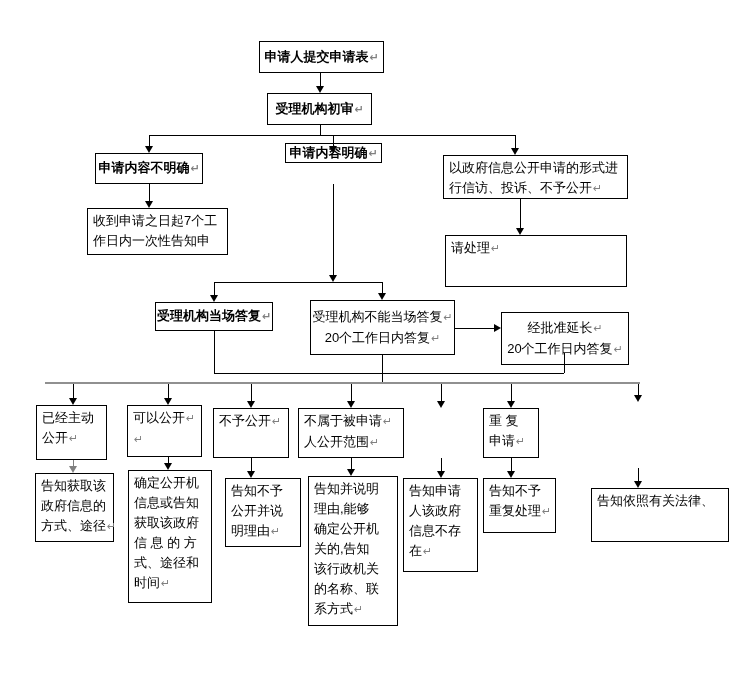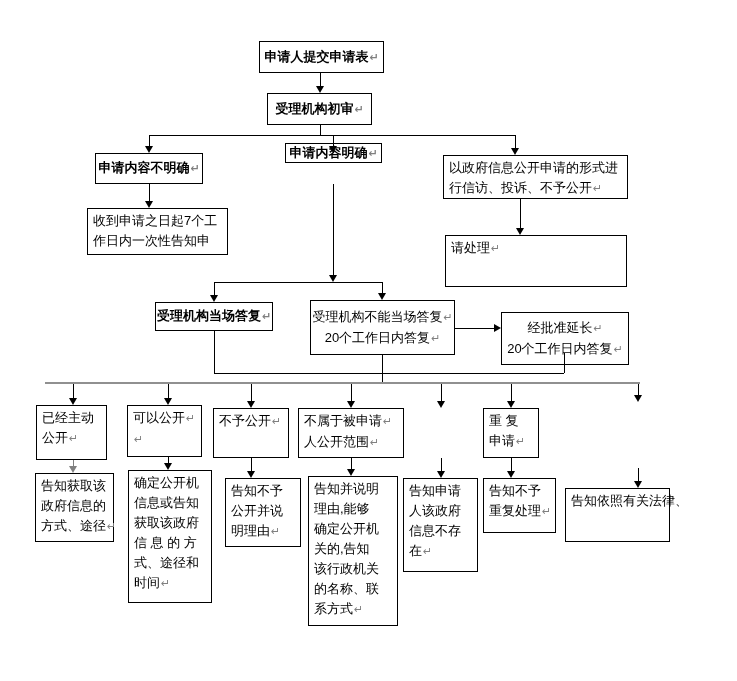--- a/index.html
+++ b/index.html
@@ -135,21 +135,21 @@
     <div class="ln"><span>人该政府</span></div>
     <div class="ln"><span>信息不存</span></div>
     <div class="ln"><span>在</span><span class="pil">↵</span></div>
   </div>
 
   <div class="box l" style="left:483px;top:478px;width:73px;height:55px">
     <div class="ln"><span>告知不予</span></div>
     <div class="ln"><span>重复处理</span><span class="pil">↵</span></div>
   </div>
 
-  <div class="box l" style="left:565px;top:488px;width:105px;height:54px">
+  <div class="box l" style="left:591px;top:488px;width:138px;height:54px">
     <div class="ln"><span>告知依照有关法律、</span></div>
   </div>
 
   <div class="vl" style="left:320px;top:73px;height:13px"></div>
   <div class="ad" style="left:316px;top:86px"></div>
 
   <div class="vl" style="left:320px;top:125px;height:10px"></div>
   <div class="hl" style="left:149px;top:135px;width:367px"></div>
   <div class="vl" style="left:149px;top:135px;height:11px"></div>
   <div class="ad" style="left:145px;top:146px"></div>

